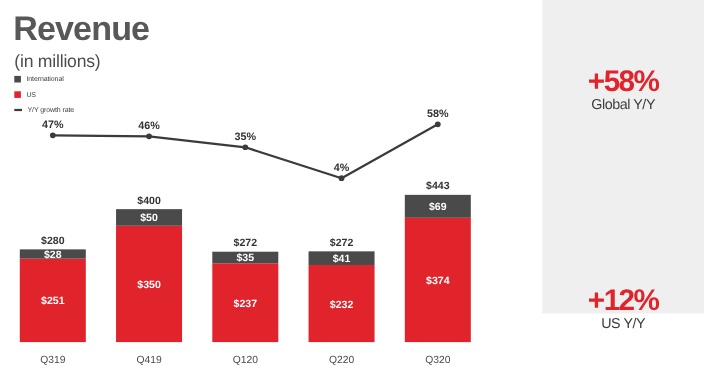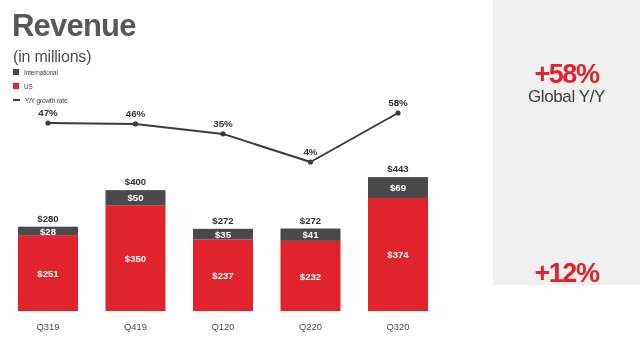--- a/index.html
+++ b/index.html
@@ -116,21 +116,21 @@
   #stat-1 { top: 173px; }
   #stat-2 { top: 259px; }
   .stat-value {
     font-size: 27px;
     font-weight: bold;
     color: #e1232b;
     letter-spacing: -1.4px;
     line-height: 1.05;
   }
   .stat-label {
-    font-size: 17px;
+    font-size: 13px;
     color: #3d3d3d;
     letter-spacing: -0.4px;
     margin-top: -1px;
   }
 </style>
 </head>
 <body>
 
 <div id="slide">
 
@@ -205,16 +205,17 @@
     </svg>
   </div>
 
   <div id="stats-panel">
     <div class="stat-block" id="stat-0">
       <div class="stat-value">+58%</div>
       <div class="stat-label">Global Y/Y</div>
     </div>
     <div class="stat-block" id="stat-2">
       <div class="stat-value">+12%</div>
+      <div class="stat-label">US Y/Y</div>
     </div>
   </div>
 
 </div>
 
 </body></html>

